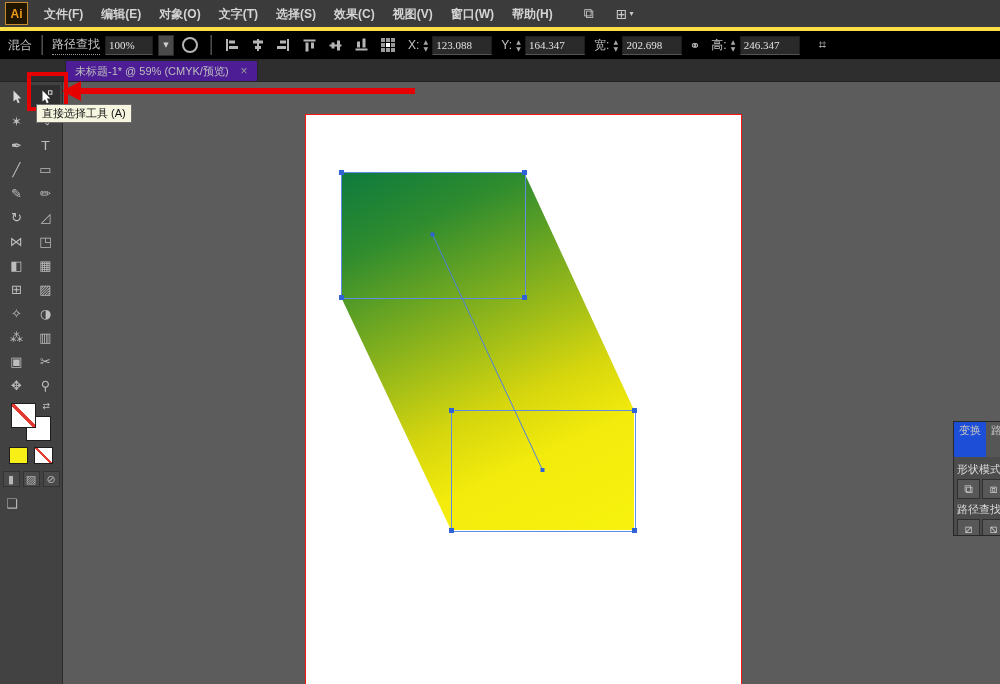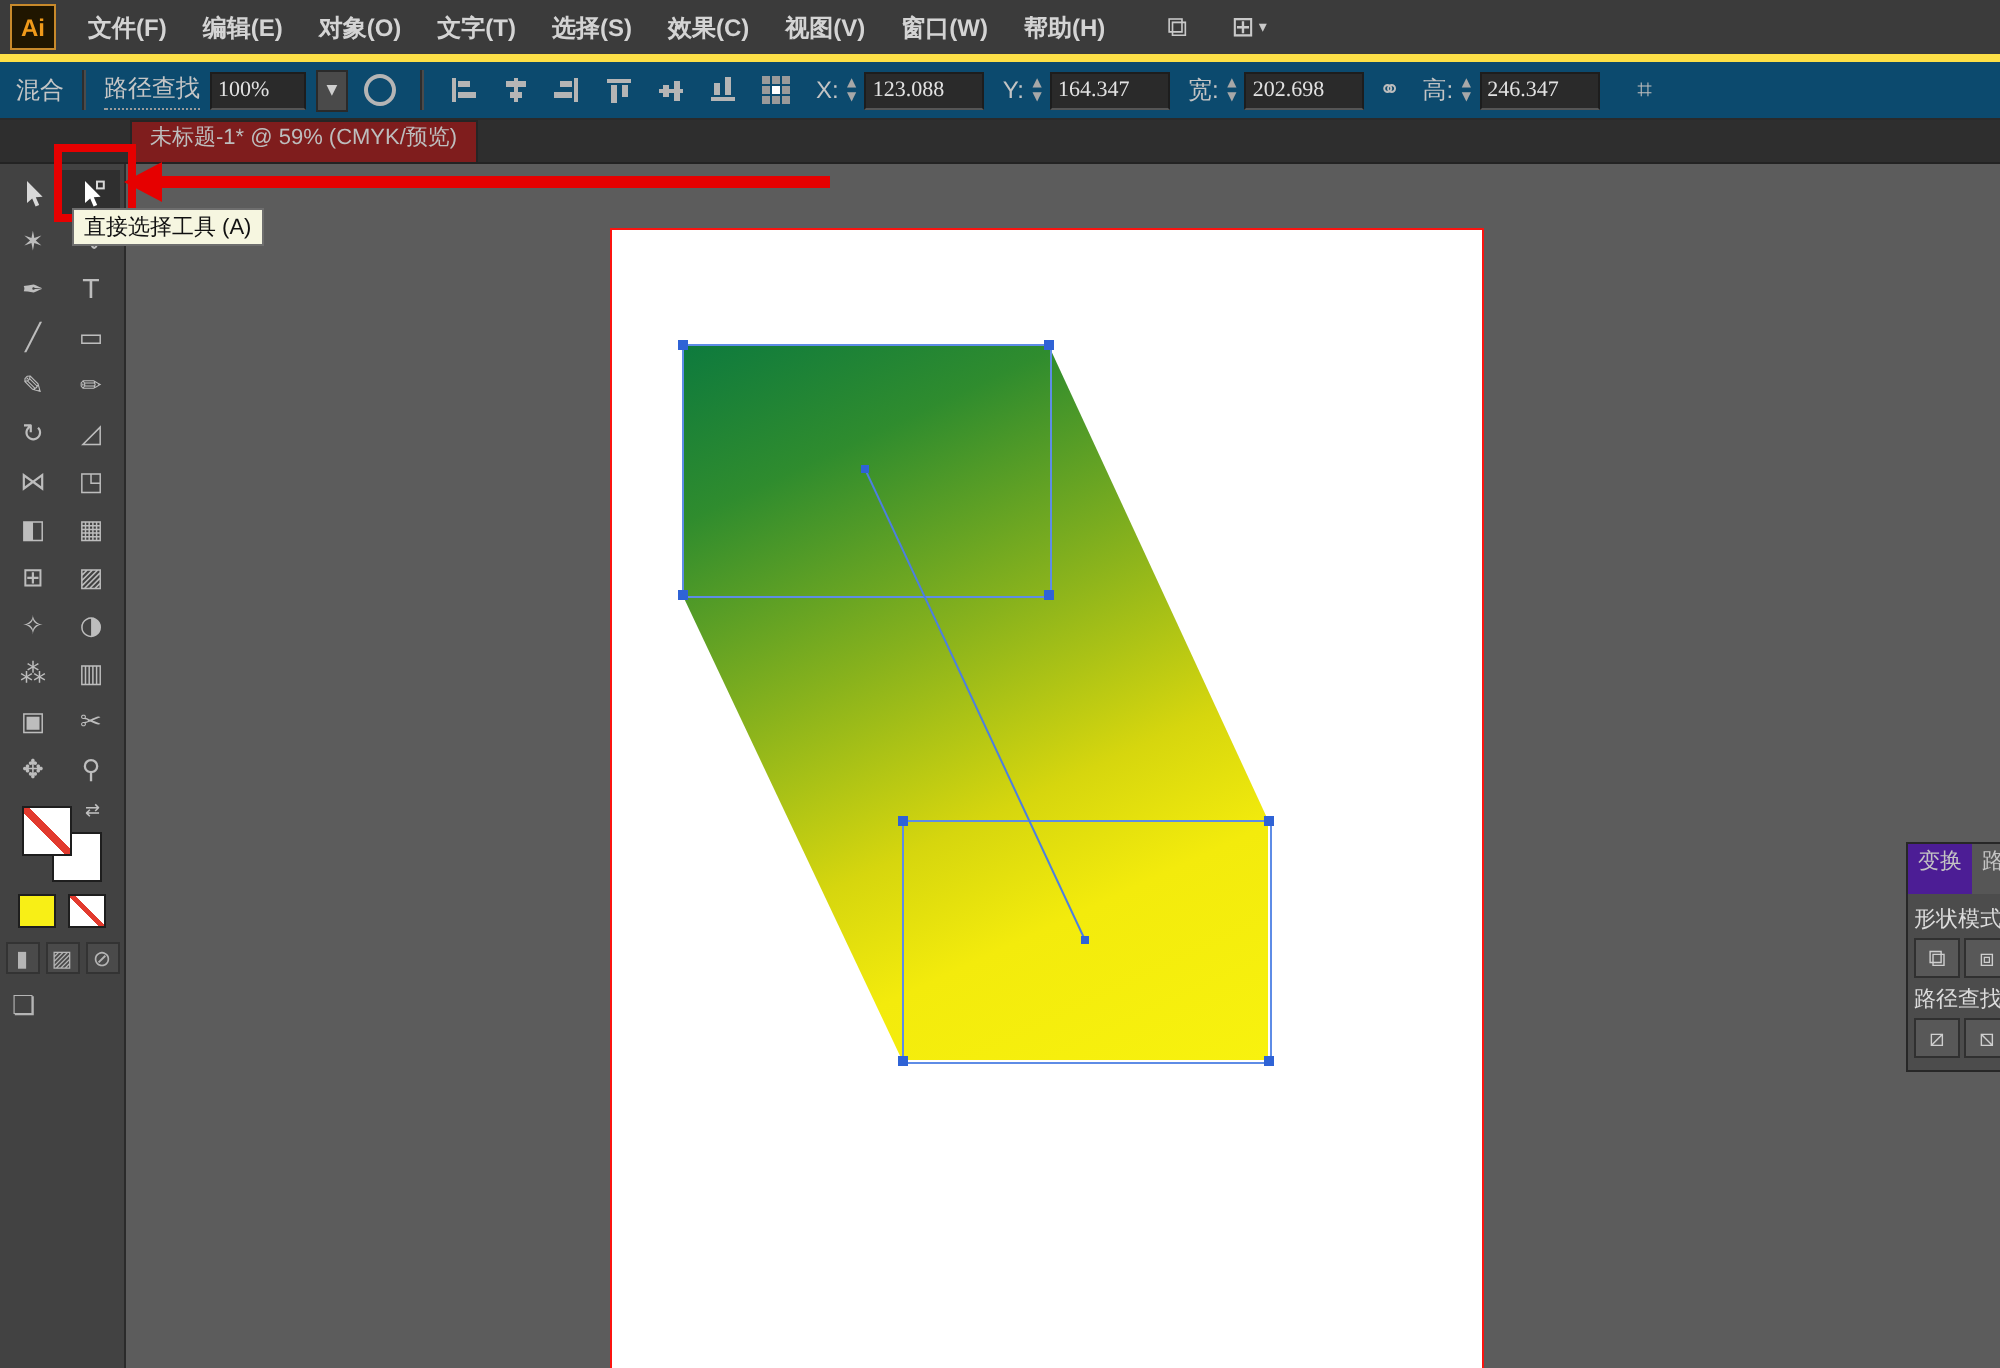--- a/index.html
+++ b/index.html
@@ -10,21 +10,21 @@
   
   .menubar{height:27px;background:#3b3b3b;border-bottom:4px solid #fde047;
     display:flex;align-items:center;color:#d4d4d4;font-size:12px;}
   .ai-logo{width:21px;height:21px;margin:0 7px 0 5px;background:#201600;border:1px solid #c98a2b;
     color:#f09a1a;font-weight:bold;font-size:12px;display:flex;align-items:center;justify-content:center;}
   .menu-item{padding:0 9px;line-height:26px;cursor:default;font-weight:bold;}
   .mb-icon{margin-left:22px;color:#c9c9c9;font-size:14px;}
   .mb-caret{font-size:8px;color:#c9c9c9;margin-left:2px;}
 
   
-  .controlbar{height:28px;background:#0c4a6e;border-bottom:1px solid #2a2a2a;
+  .controlbar{height:28px;background:#000000;border-bottom:1px solid #2a2a2a;
     display:flex;align-items:center;color:#c6c6c6;font-size:12px;padding:0 8px;gap:5px;}
   .cb-sep{width:1px;height:20px;background:#2d2d2d;border-right:1px solid #4b4b4b;margin:0 4px;}
   .dotted-link{border-bottom:1px dotted #9b9b9b;padding-bottom:1px;}
   .value-box{width:52px;height:17px;background:#2a2a2a;border:1px solid #1d1d1d;border-bottom-color:#555;
     color:#e2e2e2;font-size:11px;padding:0 3px;box-sizing:content-box;font-family:Liberation Serif, serif;}
   .drop-btn{width:14px;height:19px;background:#4a4a4a;border:1px solid #2a2a2a;display:flex;
     align-items:center;justify-content:center;font-size:7px;color:#cfcfcf;}
   .style-circle{width:12px;height:12px;border:2px solid #b5b5b5;border-radius:50%;margin:0 3px;}
   .cb-icon{width:21px;height:20px;display:flex;align-items:center;justify-content:center;}
   .cb-icon svg{display:block;}
@@ -36,22 +36,22 @@
   .refgrid i.c{background:#ffffff;}
   .stepper{display:flex;flex-direction:column;width:9px;line-height:7px;font-size:6px;color:#a8a8a8;
     align-items:center;justify-content:center;}
   .cb-group{display:flex;align-items:center;gap:2px;}
   .cb-label{margin-left:4px;color:#c4c4c4;}
   .link-icon{font-size:13px;color:#bdbdbd;margin:0 2px;}
   .tr-icon{font-size:13px;color:#bdbdbd;margin-left:14px;}
 
   
   .tabbar{height:21px;background:#2e2e2e;border-bottom:1px solid #232323;display:flex;align-items:flex-end;}
-  .doc-tab{margin-left:65px;height:20px;background:#7f1d1d;border:1px solid #252525;border-bottom:none;
-    color:#bdbdbd;font-size:11px;display:flex;align-items:center;padding:0 9px;gap:12px;flex-direction:column;}
+  .doc-tab{margin-left:65px;height:20px;background:#4c1d95;border:1px solid #252525;border-bottom:none;
+    color:#bdbdbd;font-size:11px;display:flex;align-items:center;padding:0 9px;gap:12px;}
   .tab-close{color:#9a9a9a;font-size:12px;}
 
   
   .main{position:relative;display:flex;height:608px;}
   .toolbar{width:63px;background:#424242;border-right:1px solid #2b2b2b;padding-top:3px;box-sizing:border-box;}
   .tool-grid{display:grid;grid-template-columns:repeat(2,29px);justify-content:center;}
   .tool-btn{width:29px;height:24px;display:flex;align-items:center;justify-content:center;
     color:#bdbdbd;font-size:13px;cursor:default;}
   .tool-btn.active{background:#2f2f2f;}
   
@@ -78,21 +78,21 @@
     background:linear-gradient(155deg,#0d7a3e 0%,#2f8c2e 18%,#8ab31c 42%,#d6d60e 62%,#f3eb0c 76%,#f8f20e 100%);}
   .sel-rect{position:absolute;border:1px solid #5e8ce6;}
   .sel-top{left:35px;top:57px;width:183px;height:125px;}
   .sel-bottom{left:145px;top:295px;width:183px;height:120px;}
   .anchor{position:absolute;width:5px;height:5px;background:#2f63d6;}
   .spine{position:absolute;left:0;top:0;pointer-events:none;}
 
   
   .panel{position:absolute;right:0;top:339px;width:46px;height:113px;background:#4c4c4c;
     border:1px solid #272727;border-right:none;overflow:hidden;color:#d8d8d8;font-size:11px;}
-  .panel-tabs{height:25px;background:#4c1d95;display:flex;white-space:nowrap;}
+  .panel-tabs{height:35px;background:#1d4ed8;display:flex;white-space:nowrap;}
   .panel-tab{padding:1px 5px;color:#c3c3c3;}
   .panel-tab.active{background:#565656;}
   .panel-body{padding:3px 3px;}
   .panel-label{white-space:nowrap;margin:2px 0;color:#dcdcdc;}
   .pbtn-row{display:flex;gap:2px;white-space:nowrap;margin-bottom:3px;}
   .pbtn{width:21px;height:18px;background:#585858;border:1px solid #303030;display:flex;
     align-items:center;justify-content:center;color:#cfcfcf;font-size:12px;flex:none;}
 
   
   .hl-box{position:absolute;left:27px;top:72px;width:33px;height:31px;border:4px solid #e60000;z-index:40;}

